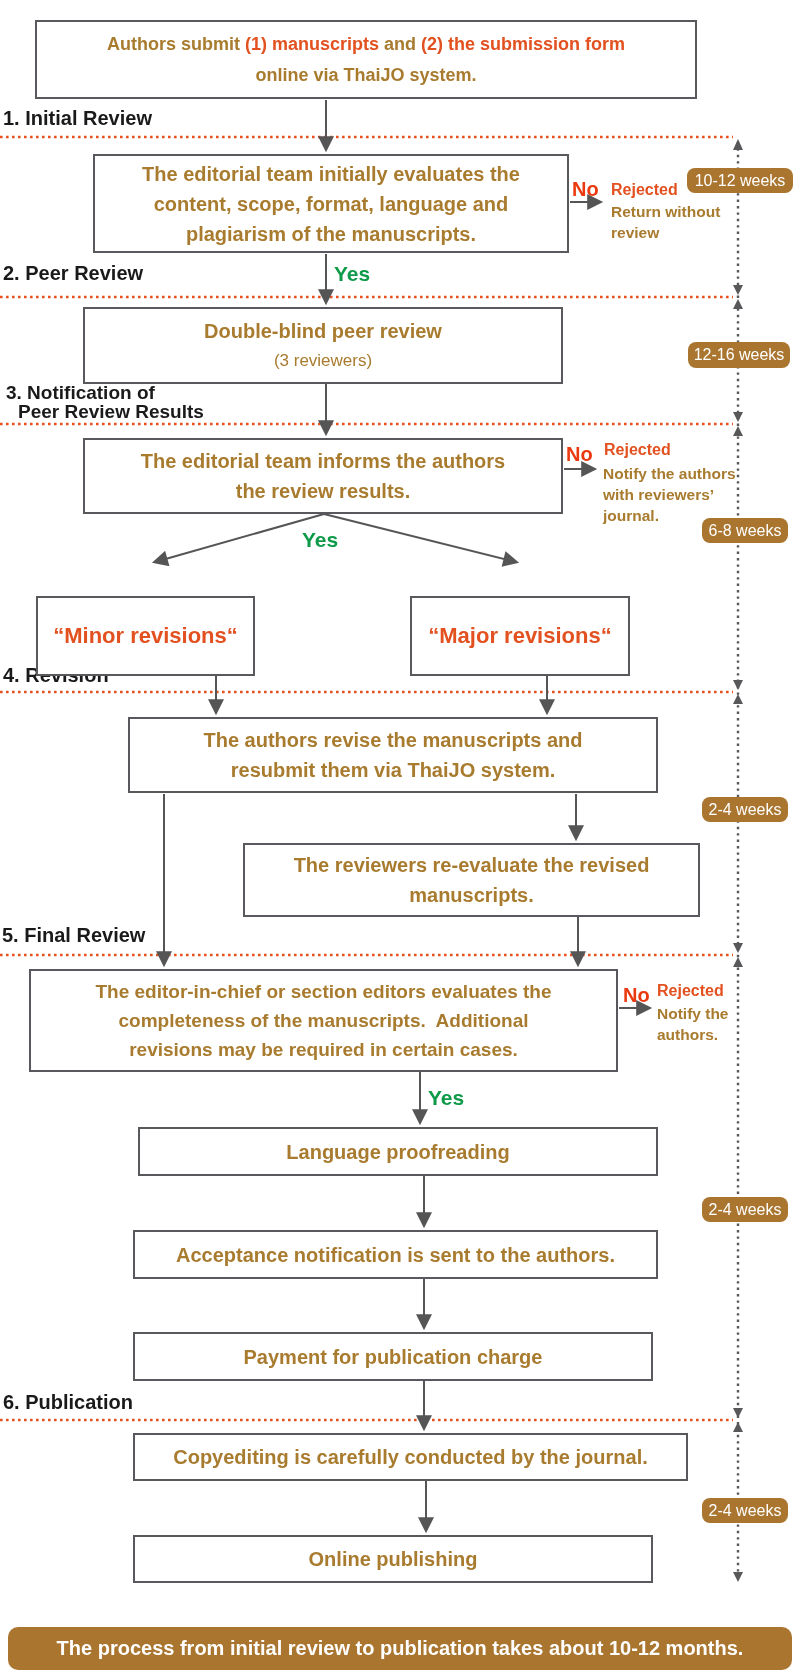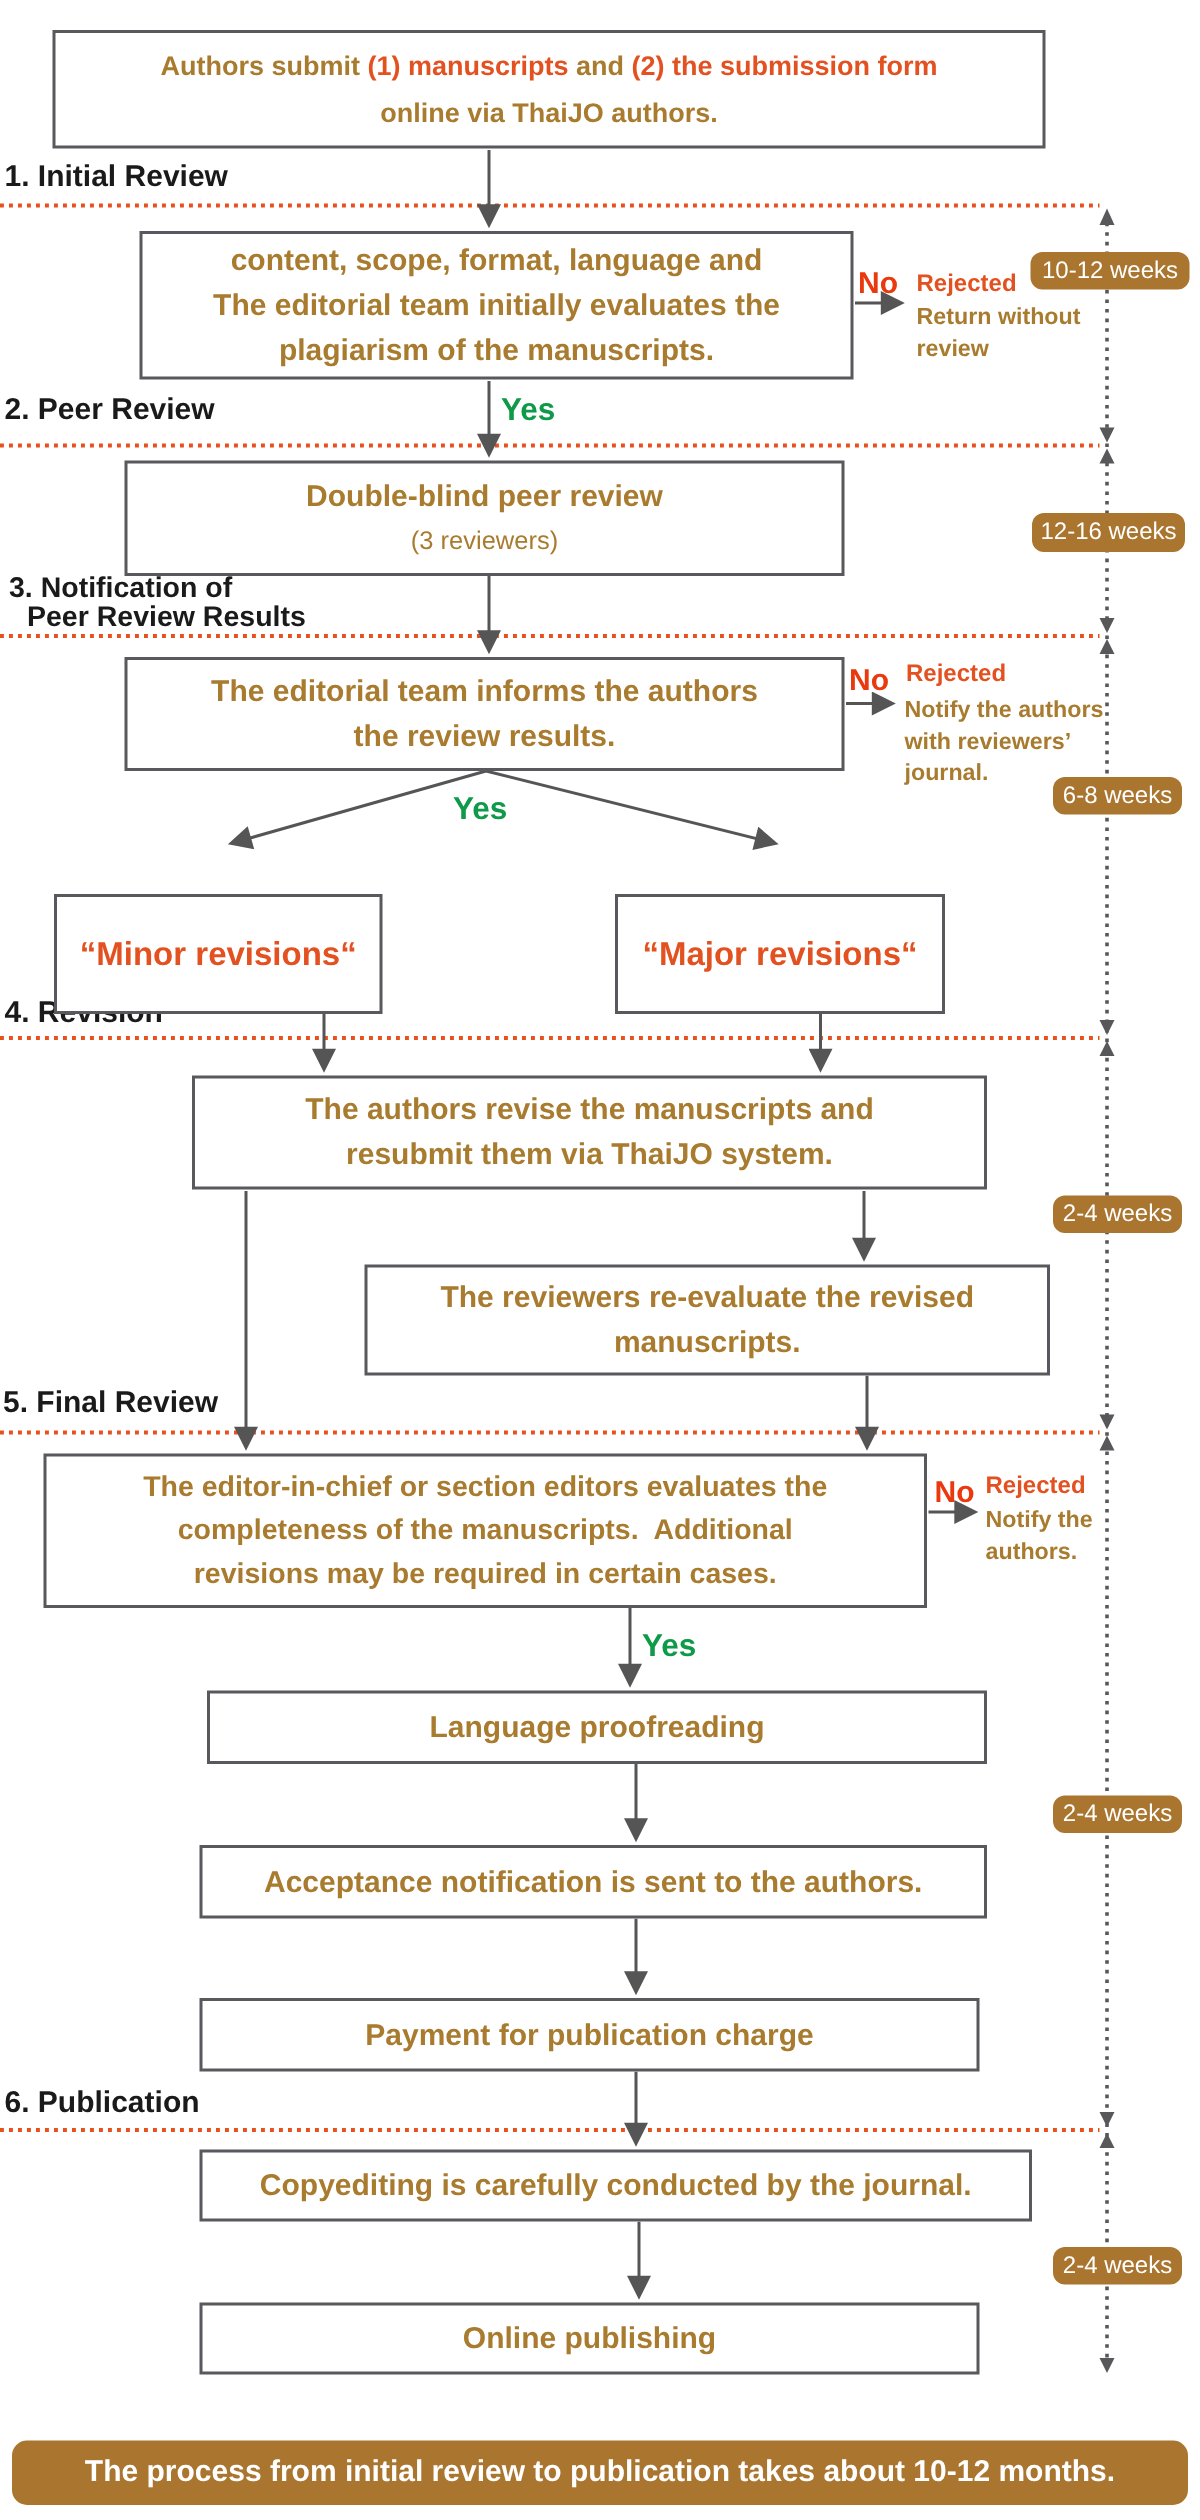--- a/index.html
+++ b/index.html
@@ -91,34 +91,34 @@
       <line x1="570" y1="202" x2="600" y2="202" marker-end="url(#ah)"></line>
       <line x1="564" y1="469" x2="594" y2="469" marker-end="url(#ah)"></line>
       <line x1="619" y1="1008" x2="649" y2="1008" marker-end="url(#ah)"></line>
     </g>
   </svg>
 
   <div class="box" style="left:35px;top:20px;width:662px;height:79px;font-size:18px;line-height:31px;">
     <div>
       <span class="seg-brown">Authors submit </span><span class="seg-red">(1) manuscripts</span><span class="seg-brown"> and </span><span class="seg-red">(2) the submission form</span>
     </div>
-    <div class="seg-brown">online via ThaiJO authors.</div>
+    <div class="seg-brown">online via ThaiJO system.</div>
   </div>
 
   <div class="heading" style="left:3px;top:107px;">1. Initial Review</div>
   <div class="heading" style="left:3px;top:262px;">2. Peer Review</div>
   <div class="heading small" style="left:6px;top:383px;">3. Notification of</div>
   <div class="heading small" style="left:18px;top:402px;">Peer Review Results</div>
   <div class="heading" style="left:3px;top:664px;">4. Revision</div>
   <div class="heading" style="left:2px;top:924px;">5. Final Review</div>
   <div class="heading" style="left:3px;top:1391px;">6. Publication</div>
 
   <div class="box" style="left:93px;top:154px;width:476px;height:99px;">
+    <div>The editorial team initially evaluates the</div>
     <div>content, scope, format, language and</div>
-    <div>The editorial team initially evaluates the</div>
     <div>plagiarism of the manuscripts.</div>
   </div>
 
   <div class="box" style="left:83px;top:307px;width:480px;height:77px;">
     <div>Double-blind peer review</div>
     <div class="peer-sub">(3 reviewers)</div>
   </div>
 
   <div class="box" style="left:83px;top:438px;width:480px;height:76px;">
     <div>The editorial team informs the authors</div>

